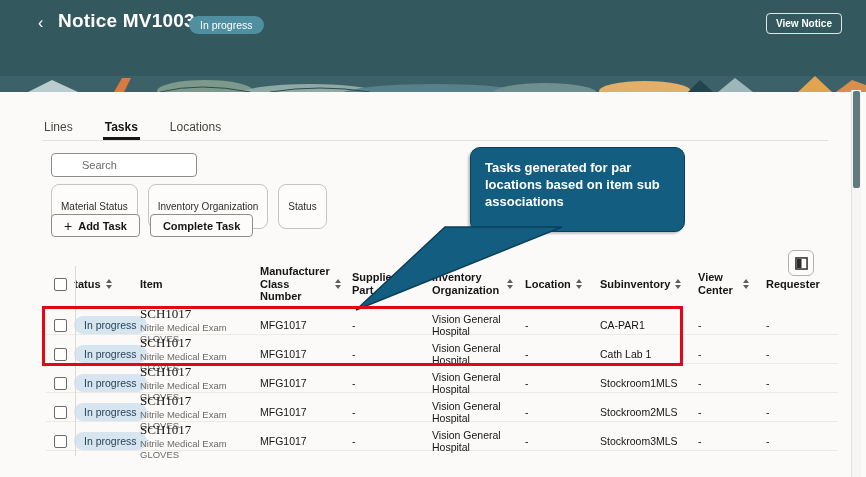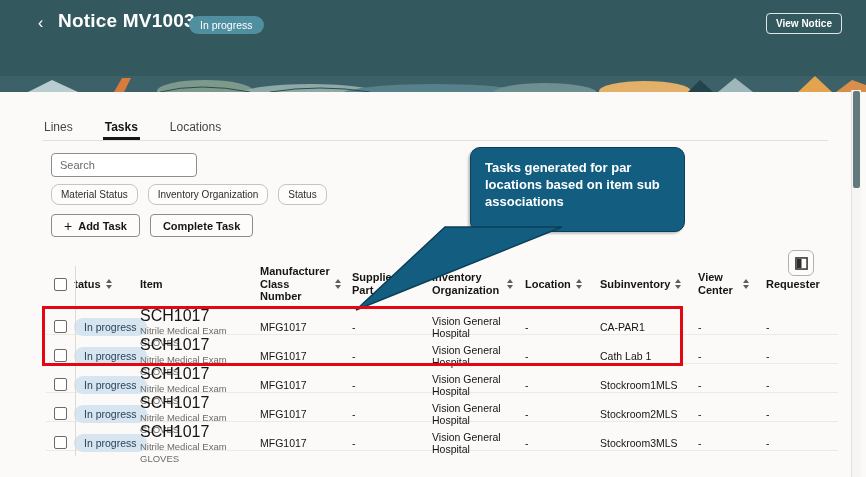--- a/index.html
+++ b/index.html
@@ -21,25 +21,25 @@
   .meta { position:absolute; top:49px; left:44px; display:flex; gap:25px; color:#fff; font-size:10.5px; font-weight:700; }
   .band { position:absolute; top:76px; left:0; width:866px; height:16px; }
   
   .tabs { position:absolute; top:116px; left:42px; width:786px; height:25px; border-bottom:1px solid #e2e0db; display:flex; gap:28px; }
   .tab { font-size:12px; color:#48463f; padding:4px 2px 6px; cursor:pointer; }
   .tab.active { font-weight:700; color:#161513; border-bottom:3px solid #161513; }
   
   .search { position:absolute; left:51px; top:153px; width:146px; height:24px; border:1px solid #8f8d88;
     border-radius:4px; background:#fff; display:flex; align-items:center; padding:0 8px; }
   .search input { flex:1; border:none; outline:none; font-size:11px; color:#161513; background:transparent;
-    font-family:"Liberation Sans",sans-serif; }
+    font-family:"Liberation Sans",sans-serif;margin-left:22px; }
   .search input::placeholder { color:#6b6a67; }
   .chips { position:absolute; left:51px; top:184px; display:flex; gap:10px; }
   .chip { border:1px solid #c6c4bf; border-radius:8px; background:#fdfcfb; font-size:10px; color:#2e2d2a;
-    padding:4px 9px; cursor:pointer; }
+    padding:16px 9px; cursor:pointer; }
   .actions { position:absolute; left:51px; top:214px; display:flex; gap:10px; }
   .btn { border:1px solid #8f8d88; border-radius:4px; background:#fdfcfb; font-size:11px; font-weight:700;
     color:#161513; height:23px; padding:0 12px; display:flex; align-items:center; gap:6px; cursor:pointer; }
   .btn .plus { font-size:14px; font-weight:400; }
   .colpick { position:absolute; left:788px; top:250px; width:26px; height:26px; border:1px solid #b3b1ac;
     border-radius:6px; background:#fdfcfb; display:flex; align-items:center; justify-content:center; cursor:pointer; }
   
   .table { position:absolute; left:46px; top:262px; width:792px; }
   .tr, .thead { display:grid; grid-template-columns:28px 66px 120px 92px 80px 93px 75px 98px 68px 72px; }
   .thead { height:44px; align-items:center; font-size:11px; font-weight:700; }
@@ -50,21 +50,21 @@
   .sort { display:inline-flex; flex-direction:column; gap:2px; flex:0 0 auto; cursor:pointer; }
   .sort i { display:block; width:0; height:0; border-left:3.5px solid transparent; border-right:3.5px solid transparent; }
   .sort .up { border-bottom:4px solid #5f5e5b; }
   .sort .dn { border-top:4px solid #5f5e5b; }
   .tr { height:29px; align-items:center; font-size:10.5px; border-bottom:1px solid #eceae5; background:transparent; }
   .td { padding-right:4px; }
   .checkbox { display:inline-block; width:13px; height:13px; border:1.6px solid #6b6a67; border-radius:2px; background:#fff; cursor:pointer; }
   .cbcell { display:flex; align-items:center; padding-left:8px; }
   .pill { display:inline-block; background:#d7e5f0; color:#29445a; font-size:10.5px; padding:2.5px 10px 3px;
     border-radius:11px; white-space:nowrap; }
-  .item-code { display:block; font-size:16px; color:#161513; line-height:1.2; }
+  .item-code { display:block; font-size:13px; color:#161513; line-height:1.2;font-family:Liberation Serif, serif; }
   .item-desc { display:block; font-size:9.5px; color:#6b6a67; line-height:1.2; }
   .frozen-divider { position:absolute; left:75px; top:266px; width:1px; height:190px; background:#dcdad5; }
   
   .callout { position:absolute; left:425px; top:147px; width:215px; height:85px; background:#135d80;
     border:1px solid #0b3f59; border-radius:10px; z-index:5; box-shadow:-2px 2px 2px rgba(20,40,50,.25);
     color:#fff; font-size:13px; font-weight:700; line-height:1.32; padding:11px 14px;margin-left:45px; }
   .callout-tail { position:absolute; left:350px; top:225px; z-index:5; }
   .redbox { position:absolute; left:42px; top:306px; width:641px; height:60px; border:3.5px solid #e30613; z-index:6; pointer-events:none; }
   
   .scroll-track { position:absolute; left:851px; top:90px; width:10px; height:387px; background:#f6f5f3; border-left:1px solid #e3e1dd; }

